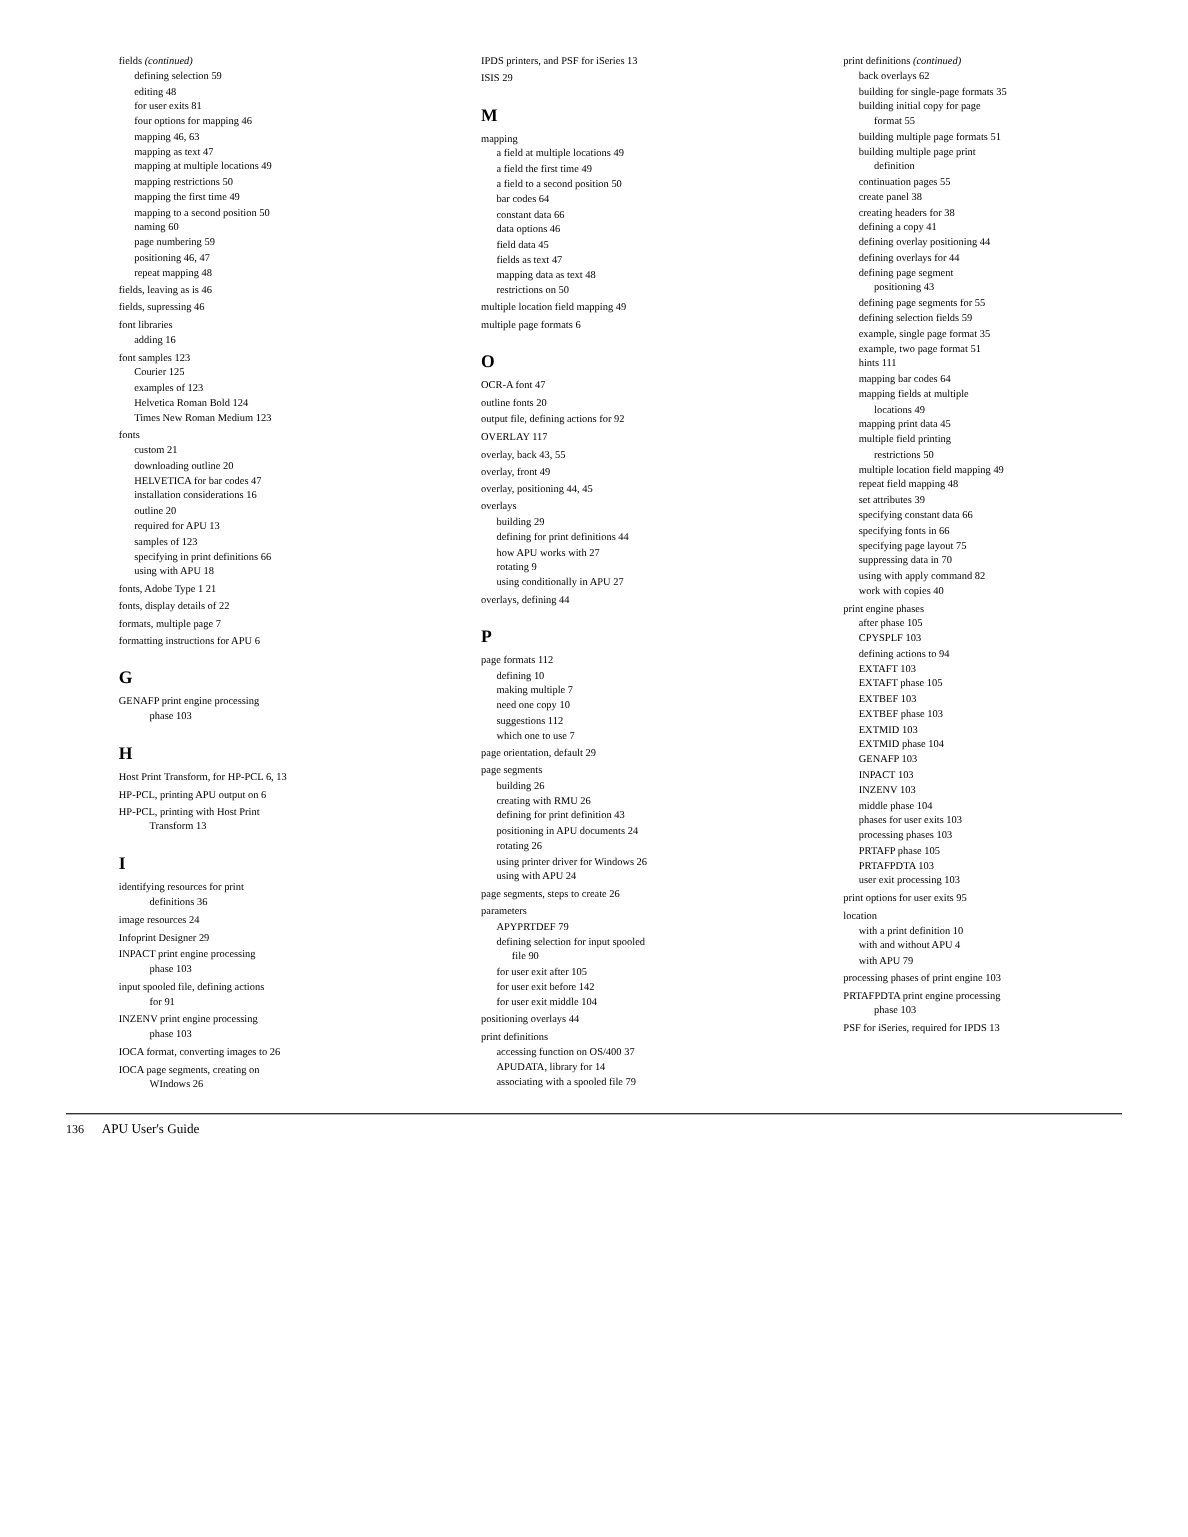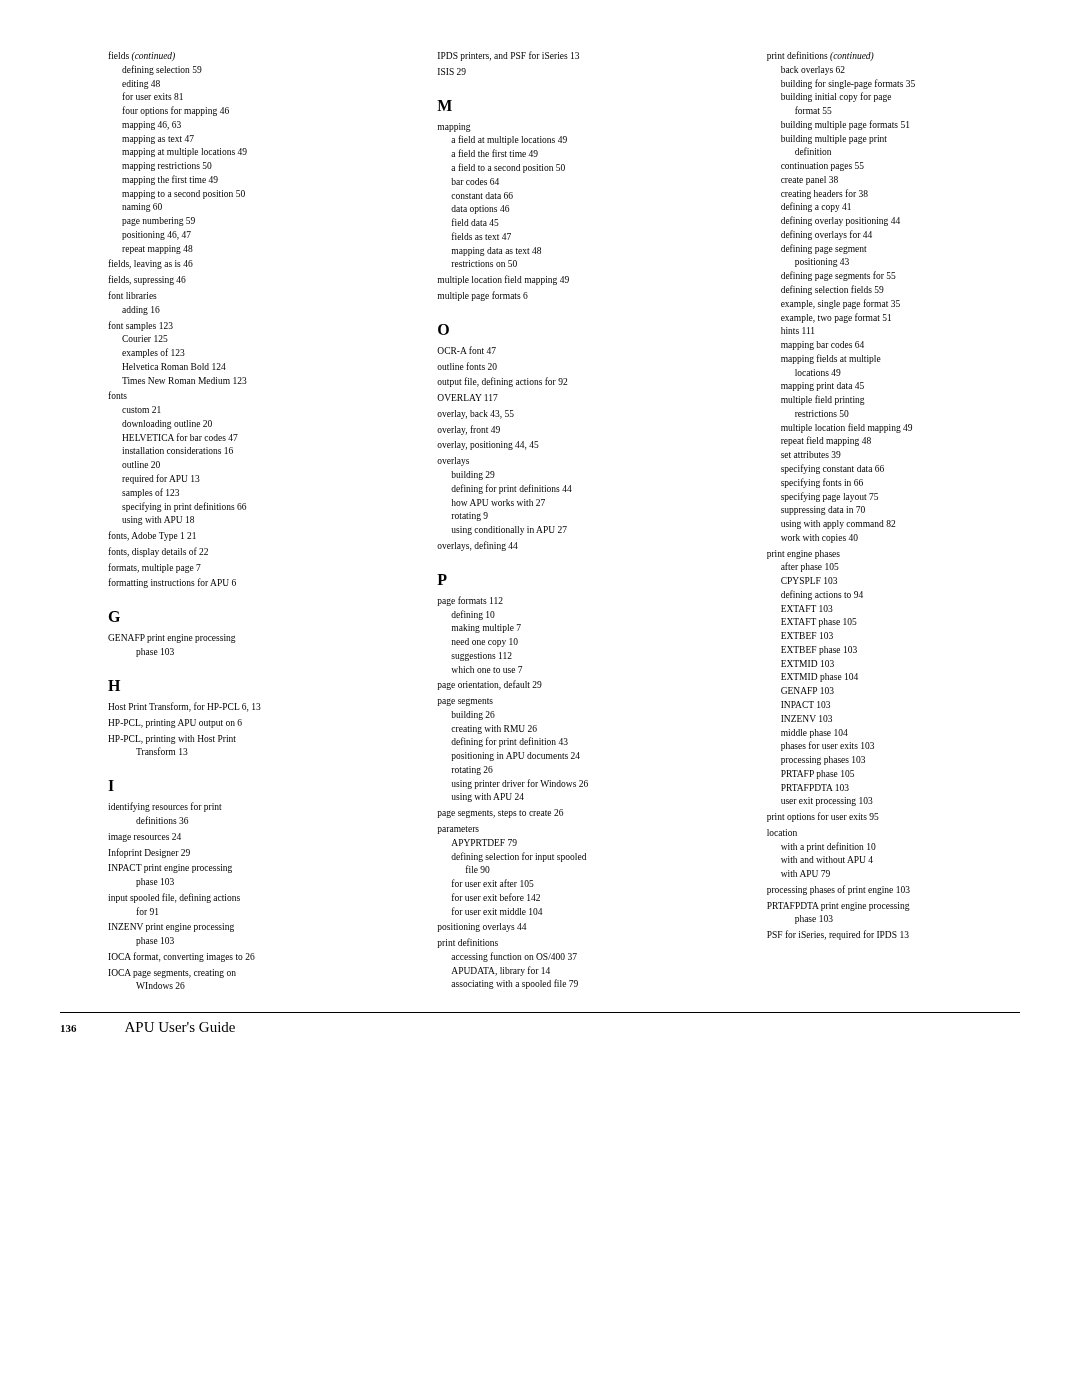--- a/index.html
+++ b/index.html
@@ -58,25 +58,24 @@
       padding-top: 6px;
       display: flex;
       align-items: baseline;
       gap: 16px;
     }
     .footer-pagenum {
       font-weight: bold;
       font-size: 11px;
     }
     .footer-title {
-      font-size: 15px;
-      margin-left: 32px;
+      font-size: 12px;
     }
     .italic { font-style: italic; }
-    .bold { font-weight: bold; }
+    .bold { font-weight: normal; }
   </style>
 </head>
 <body>
 
 <div class="page">
   <div class="columns">
   <div class="col">
         <span class="entry-main"><span>fields </span><span class="italic">(continued)</span></span>
         <span class="sub1">defining selection   59</span>
         <span class="sub1">editing   48</span>

